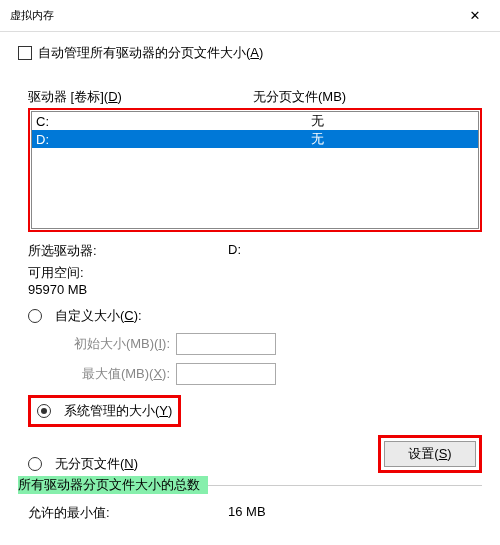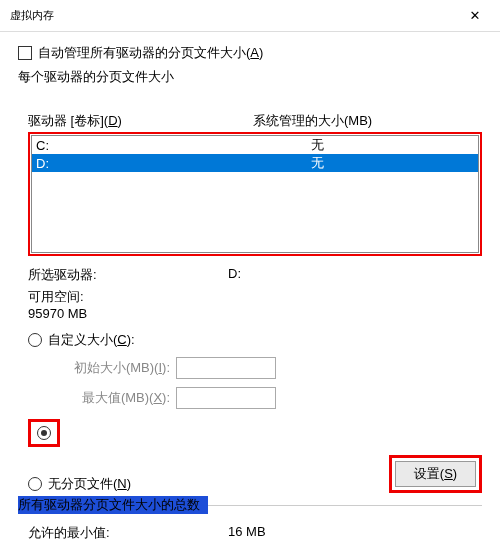--- a/index.html
+++ b/index.html
@@ -16,59 +16,58 @@
 .list-header .col1 { width: 225px; }
 .list-header .col2 { flex: 1; }
 .listbox { border: 1px solid #888; height: 118px; background: #fff; }
 .list-row { display: flex; height: 18px; align-items: center; padding: 0 4px; }
 .list-row .col1 { width: 275px; }
 .list-row .col2 { flex: 1; }
 .list-row.selected { background: #0078d7; color: #fff; }
 .hl1 { border: 2px solid #e00; padding: 1px; }
 .info-row { display: flex; margin-top: 10px; }
 .info-row .lab { width: 200px; }
-.radio-row { display: flex; align-items: center; gap: 6px; margin-top: 10px; }
+.radio-row { display: flex; align-items: center; gap: 13px; margin-top: 10px; }
 .radio { width: 14px; height: 14px; border: 1px solid #333; border-radius: 50%; display: inline-flex; align-items: center; justify-content: center; }
 .radio.checked::after { content: ""; width: 6px; height: 6px; background: #333; border-radius: 50%; }
 .input-row { display: flex; align-items: center; gap: 6px; margin-top: 8px; margin-left: 22px; }
 .input-row .lab { width: 120px; color: #888; text-align: right; }
 .txtbox { width: 100px; height: 22px; border: 1px solid #aaa; background: #fff; }
 .disabled { color: #888; }
 .underline { text-decoration: underline; }
 .hl2 { border: 3px solid #e00; display: inline-block; padding: 4px 6px; }
-.btn { width: 81px; height: 26px; border: 1px solid #999; background: #eaeaea; display: flex; align-items: center; justify-content: center; cursor: pointer; }
+.btn { width: 92px; height: 26px; border: 1px solid #999; background: #eaeaea; display: flex; align-items: center; justify-content: center; cursor: pointer; }
 .hl3 { border: 3px solid #e00; padding: 3px; display: inline-block; }
 .divider { border-top: 1px solid #ccc; margin: 12px 0 0 0; position: relative; }
-.divider-label { position: absolute; top: -10px; left: 0; background: #1d4ed8; padding-right: 8px; }
+.divider-label { position: absolute; top: -10px; left: 0; background: #86efac; padding-right: 8px; }
 .bottom-row { display: flex; margin-top: 18px; }
 .bottom-row .lab { width: 200px; }
 </style>
 </head>
 <body>
 
 <div class="titlebar">
   <span class="title">虚拟内存</span>
   <div class="close-btn">
     <span>✕</span>
   </div>
 </div>
 
 <div class="content">
 
   <div class="checkbox-row">
     <span class="checkbox"></span>
     <span><span>自动管理所有驱动器的分页文件大小(</span><span class="underline">A</span><span>)</span></span>
   </div>
 
-  <div class="section-label">每个驱动器的分页文件大小</div>
 
   <div class="indent">
     <div class="list-header">
       <span class="col1"><span>驱动器 [卷标](</span><span class="underline">D</span><span>)</span></span>
-      <span class="col2">系统管理的大小(MB)</span>
+      <span class="col2">无分页文件(MB)</span>
     </div>
 
     <div class="hl1">
       <div class="listbox">
         <div class="list-row">
           <span class="col1">C:</span>
           <span class="col2">无</span>
         </div>
         <div class="list-row selected">
           <span class="col1">D:</span>
@@ -97,20 +96,21 @@
     </div>
     <div class="input-row">
       <span class="lab disabled"><span>最大值(MB)(</span><span class="underline">X</span><span>):</span></span>
       <div class="txtbox"></div>
     </div>
 
     <div style="margin-top:10px;">
       <span class="hl2">
         <span class="radio-row" style="margin-top:0;">
           <span class="radio checked"></span>
+          <span><span>系统管理的大小(</span><span class="underline">Y</span><span>)</span></span>
         </span>
       </span>
     </div>
 
     <div style="display:flex; align-items:flex-end; justify-content:space-between; margin-top:8px;">
       <div class="radio-row" style="margin-top:0;">
         <span class="radio"></span>
         <span><span>无分页文件(</span><span class="underline">N</span><span>)</span></span>
       </div>
       <span class="hl3">

